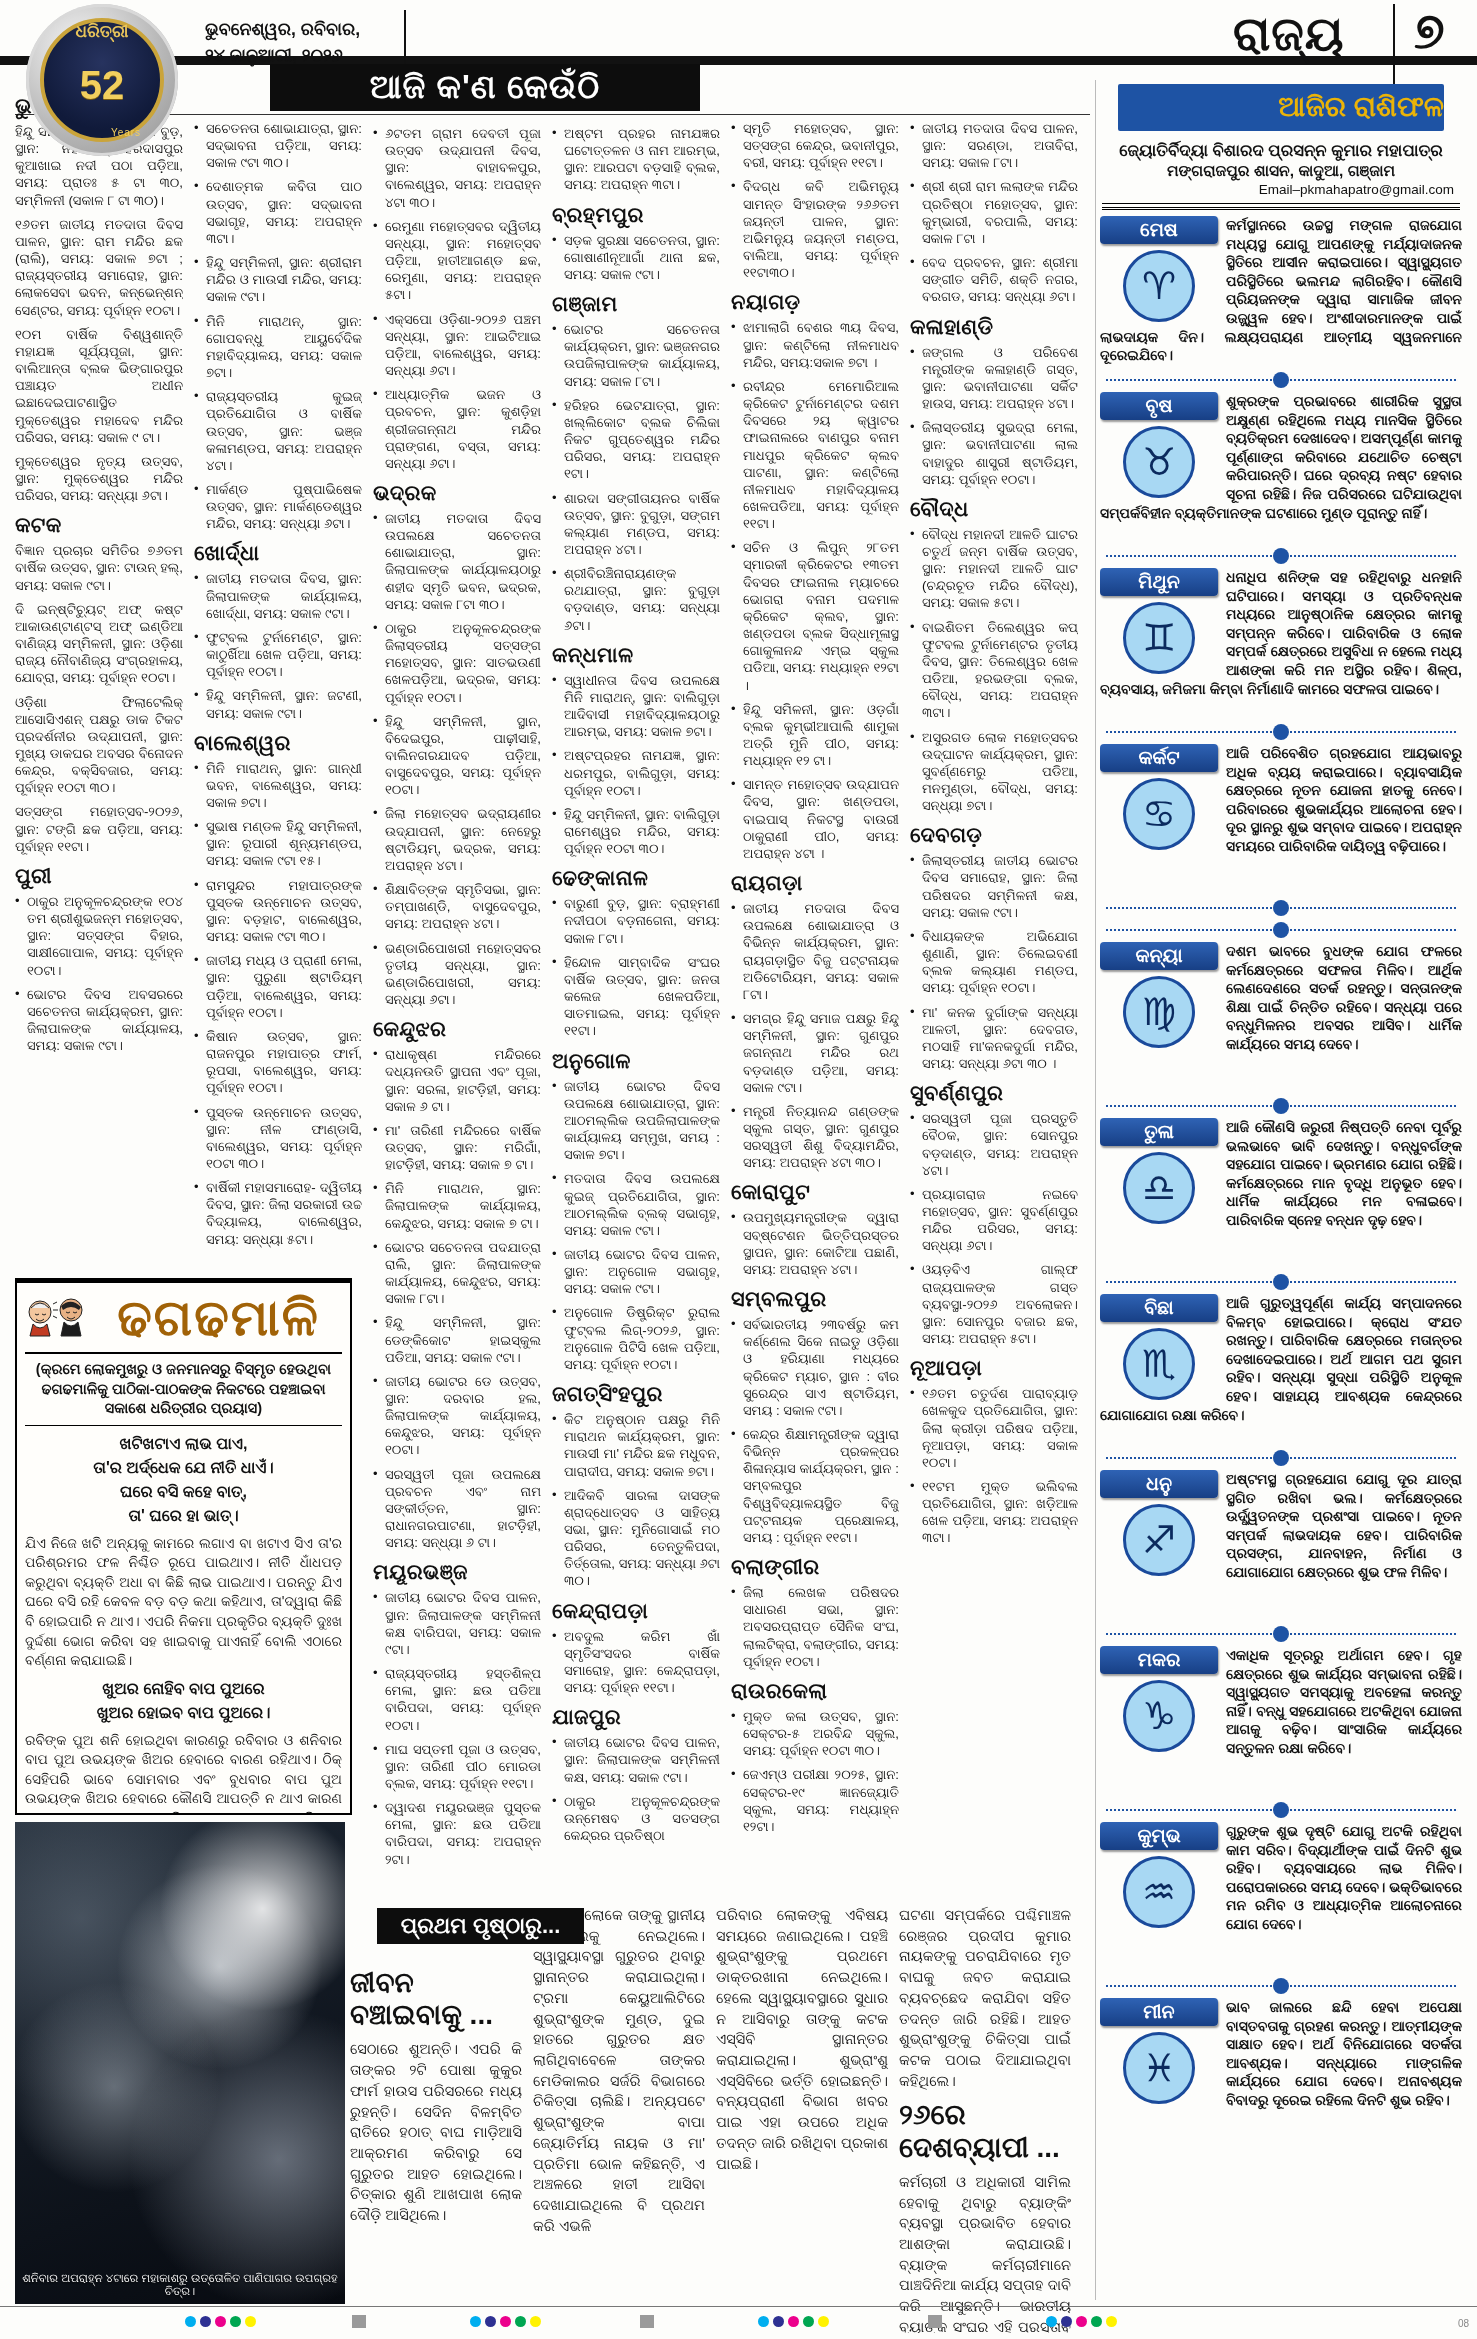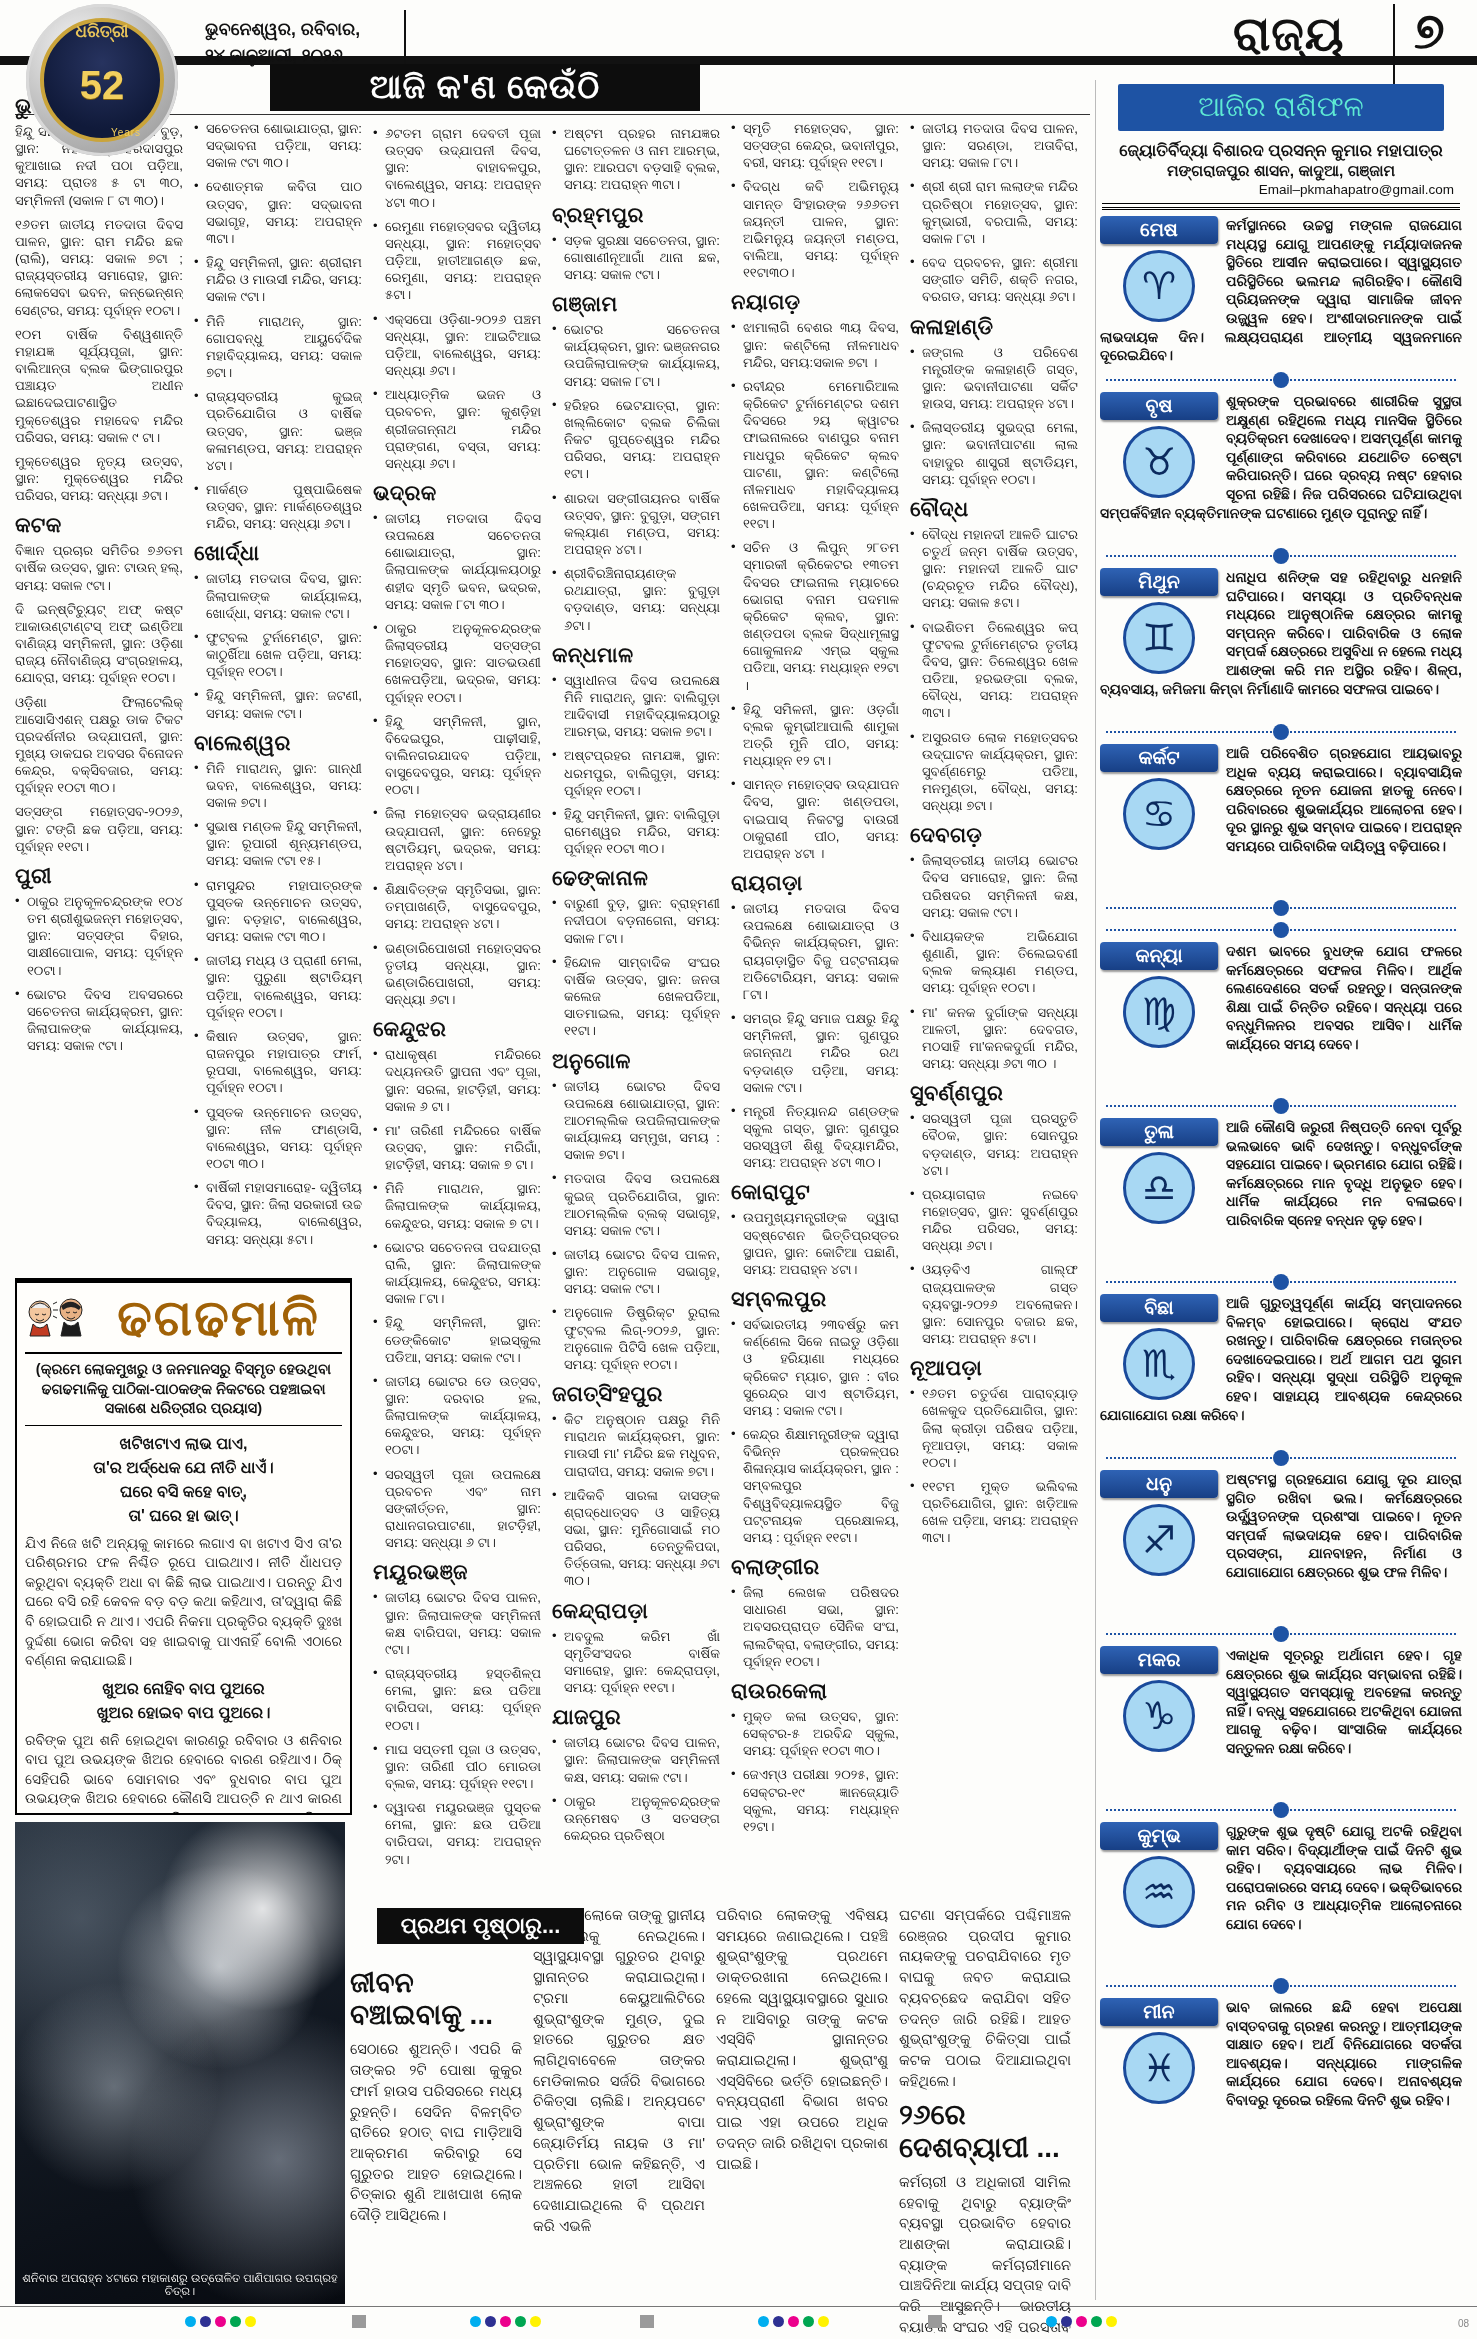--- a/index.html
+++ b/index.html
@@ -50,21 +50,21 @@
   .wx-cap{position:absolute;left:0;right:0;bottom:4px;color:#fff;font-size:11.5px;text-align:center;
       text-shadow:0 1px 2px #000;padding:2px 6px;}
   
   .cont-banner{position:absolute;left:377px;top:1908px;width:207px;height:36px;background:#0d0d0d;color:#fff;
       display:flex;align-items:center;justify-content:center;font-size:22px;font-weight:bold;z-index:3;}
   .ccol{position:absolute;top:1905px;width:172px;height:428px;overflow:hidden;}
   .chl{font-size:28px;font-weight:bold;margin:0 0 8px;line-height:1.15;}
   .cp{font-size:14.6px;line-height:1.42;text-align:justify;margin:0 0 8px;}
   
   .horo{position:absolute;left:1100px;top:78px;width:362px;height:2252px;overflow:hidden;}
-  .h-ttl{margin:6px 18px 10px;background:#1e53a4;color:#5eead4;text-align:center;font-size:28px;font-weight:normal;
+  .h-ttl{margin:6px 18px 10px;background:#1e53a4;color:#eab308;text-align:right;font-size:28px;font-weight:bold;
       padding:7px 0;border-radius:2px;}
   .h-by1{text-align:center;font-size:16.5px;font-weight:bold;}
   .h-by2{text-align:center;font-size:15.5px;font-weight:bold;margin-top:2px;}
   .h-em{text-align:right;font-size:13.5px;margin:2px 8px 6px 0;}
   .h-dr{border-top:1px solid #000;border-bottom:3px double #000;height:3px;margin:0 2px 6px;}
   .zentry{height:152px;overflow:hidden;position:relative;}
   .zleft{float:left;width:118px;margin-right:8px;}
   .zlabel{display:block;background:linear-gradient(#2f63b5,#173f85);color:#fff;font-weight:bold;font-size:19px;
       text-align:center;border-radius:4px;padding:3px 0;box-shadow:1px 2px 2px #999;}
   .zcirc{display:flex;align-items:center;justify-content:center;width:66px;height:66px;margin:6px auto 0;

